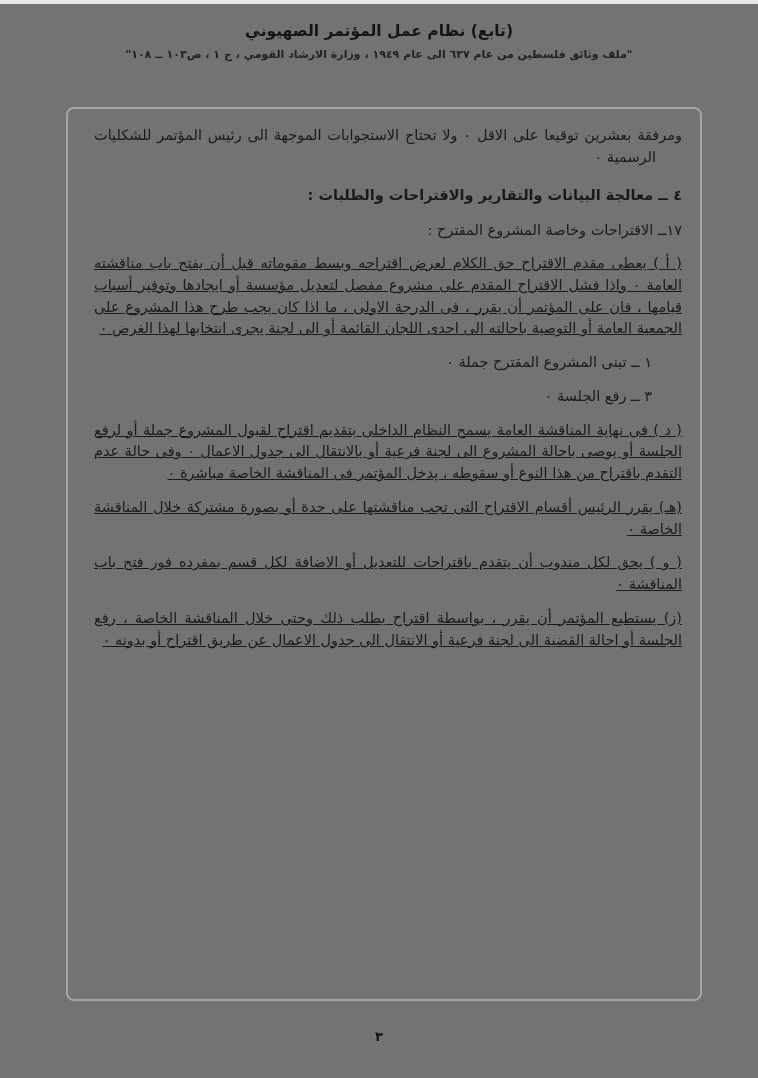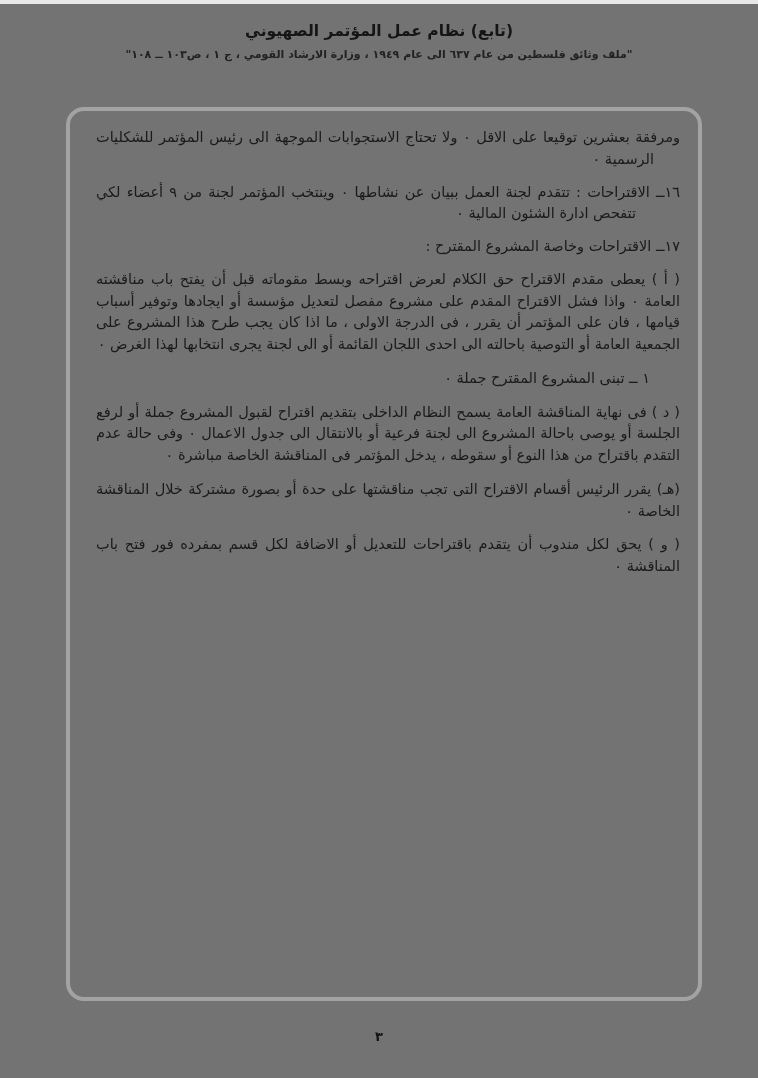--- a/index.html
+++ b/index.html
@@ -36,22 +36,22 @@
     font-weight: bold;
     color: #222;
   }
   .content-frame {
     position: absolute;
     top: 103px;
     left: 66px;
     width: 636px;
     height: 894px;
     box-sizing: border-box;
-    border: 4px solid #a3a3a3;
-    border-radius: 18px;
+    border: 2px solid #a3a3a3;
+    border-radius: 8px;
     padding: 16px 18px 14px 26px;
     overflow: hidden;
   }
   .content-frame .text {
     font-size: 14.5px;
     line-height: 1.5;
     text-align: justify;
     color: #1a1a1a;
   }
   .para {
@@ -61,20 +61,21 @@
     padding-right: 44px;
     text-indent: -44px;
   }
   .p-heading {
     font-weight: bold;
     margin-top: 16px;
     margin-bottom: 14px;
   }
   .p-letter {
     margin-bottom: 12px;
+    text-decoration: underline;
   }
   .p-sub {
     margin-right: 30px;
     margin-bottom: 12px;
   }
   .p-cont {
     padding-right: 26px;
     text-indent: -26px;
   }
   .page-number {
@@ -97,39 +98,41 @@
     <div class="doc-title">(تابع) نظام عمل المؤتمر الصهيوني</div>
     <div class="doc-source">"ملف وثائق فلسطين من عام ٦٣٧ الى عام ١٩٤٩ ، وزارة الارشاد القومي ، ج ١ ، ص١٠٣ ــ ١٠٨"</div>
   </div>
 
   <div class="content-frame">
     <div class="text">
 
       <p class="para p-cont">ومرفقة بعشرين توقيعا على الاقل ٠ ولا تحتاج الاستجوابات الموجهة الى رئيس المؤتمر للشكليات الرسمية ٠</p>
 
 
+      <p class="para p-heading">٤ ــ معالجة البيانات والتقارير والاقتراحات والطلبات :</p>
 
-      <p class="para p-item">١٦ــ الاقتراحات : تتقدم لجنة العمل ببيان عن نشاطها ٠ وينتخب المؤتمر لجنة من ٩ أعضاء لكي تتفحص ادارة الشئون المالية ٠</p>
 
       <p class="para p-item">١٧ــ الاقتراحات وخاصة المشروع المقترح :</p>
 
       <p class="para p-letter">( أ ) يعطى مقدم الاقتراح حق الكلام لعرض اقتراحه وبسط مقوماته قبل أن يفتح باب مناقشته العامة ٠ واذا فشل الاقتراح المقدم على مشروع مفصل لتعديل مؤسسة أو ايجادها وتوفير أسباب قيامها ، فان على المؤتمر أن يقرر ، فى الدرجة الاولى ، ما اذا كان يجب طرح هذا المشروع على الجمعية العامة أو التوصية باحالته الى احدى اللجان القائمة أو الى لجنة يجرى انتخابها لهذا الغرض ٠</p>
 
 
       <p class="para p-sub">١ ــ تبنى المشروع المقترح جملة ٠</p>
 
 
+      <p class="para p-sub">٣ ــ رفع الجلسة ٠</p>
 
 
 
       <p class="para p-letter">( د ) فى نهاية المناقشة العامة يسمح النظام الداخلى بتقديم اقتراح لقبول المشروع جملة أو لرفع الجلسة أو يوصى باحالة المشروع الى لجنة فرعية أو بالانتقال الى جدول الاعمال ٠ وفى حالة عدم التقدم باقتراح من هذا النوع أو سقوطه ، يدخل المؤتمر فى المناقشة الخاصة مباشرة ٠</p>
 
       <p class="para p-letter">(هـ) يقرر الرئيس أقسام الاقتراح التى تجب مناقشتها على حدة أو بصورة مشتركة خلال المناقشة الخاصة ٠</p>
 
       <p class="para p-letter">( و ) يحق لكل مندوب أن يتقدم باقتراحات للتعديل أو الاضافة لكل قسم بمفرده فور فتح باب المناقشة ٠</p>
 
+      <p class="para p-letter">(ز) يستطيع المؤتمر أن يقرر ، بواسطة اقتراح يطلب ذلك وحتى خلال المناقشة الخاصة ، رفع الجلسة أو احالة القضية الى لجنة فرعية أو الانتقال الى جدول الاعمال عن طريق اقتراح أو بدونه ٠</p>
 
     </div>
   </div>
 
   <div class="page-number">٣</div>
 
 </div>
 
 </body></html>

